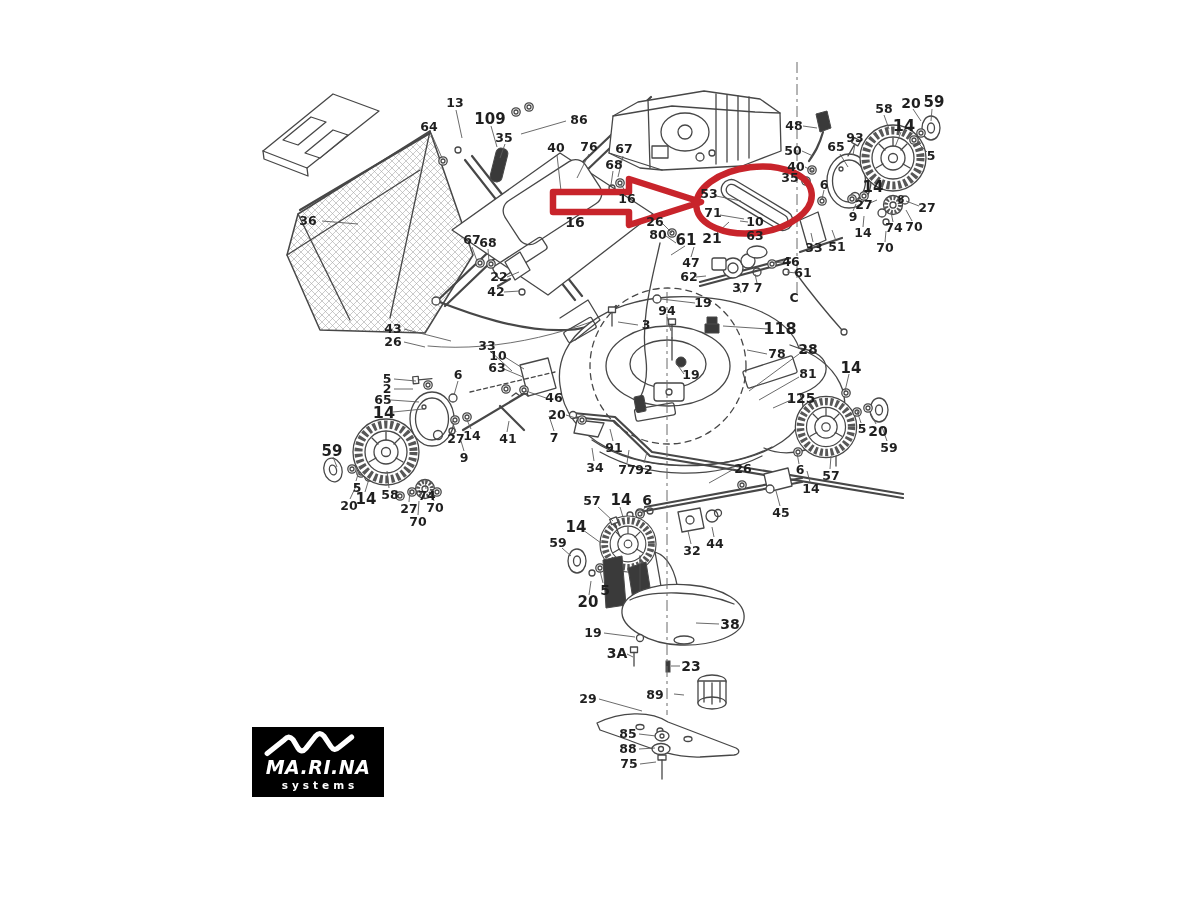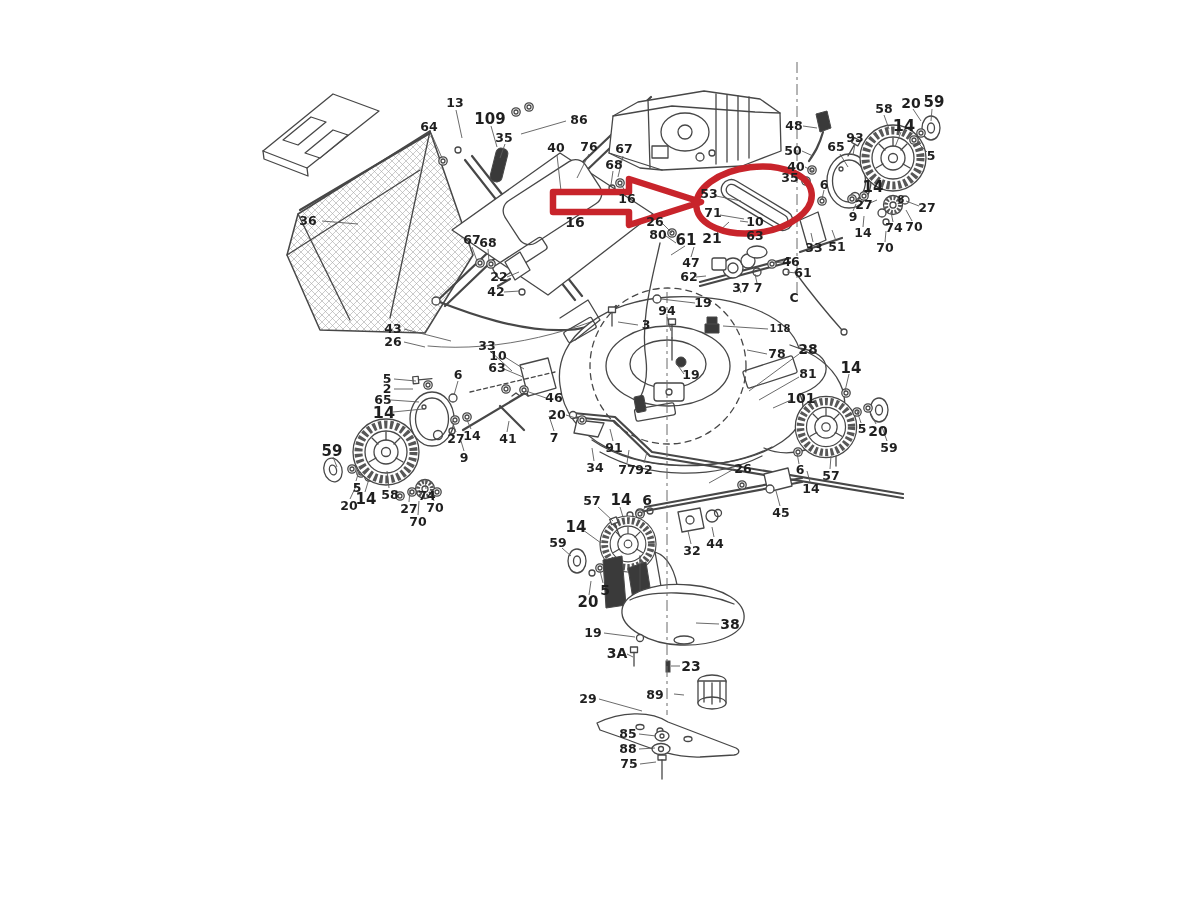--- a/index.html
+++ b/index.html
@@ -378,25 +378,25 @@
       <span class="part-label" style="left: 873px; top: 187px; font-size: 15px;">14</span>
       <span class="part-label" style="left: 863px; top: 233px;">14</span>
       <span class="part-label" style="left: 901px; top: 200px; font-size: 10px;">8</span>
       <span class="part-label" style="left: 927px; top: 208px;">27</span>
       <span class="part-label" style="left: 894px; top: 228px;">74</span>
       <span class="part-label" style="left: 914px; top: 227px;">70</span>
       <span class="part-label" style="left: 885px; top: 248px;">70</span>
       <span class="part-label" style="left: 646px; top: 325px;">3</span>
       <span class="part-label" style="left: 667px; top: 311px;">94</span>
       <span class="part-label" style="left: 703px; top: 303px;">19</span>
-      <span class="part-label" style="left: 780px; top: 329px; font-size: 10px;">118</span>
+      <span class="part-label" style="left: 780px; top: 329px; font-size: 16px;">118</span>
       <span class="part-label" style="left: 777px; top: 354px;">78</span>
       <span class="part-label" style="left: 808px; top: 349px; font-size: 14px;">28</span>
       <span class="part-label" style="left: 808px; top: 374px;">81</span>
-      <span class="part-label" style="left: 801px; top: 398px; font-size: 14px;">101</span>
+      <span class="part-label" style="left: 801px; top: 398px; font-size: 14px;">125</span>
       <span class="part-label" style="left: 691px; top: 375px;">19</span>
       <span class="part-label" style="left: 487px; top: 346px;">33</span>
       <span class="part-label" style="left: 498px; top: 356px;">10</span>
       <span class="part-label" style="left: 497px; top: 368px;">63</span>
       <span class="part-label" style="left: 387px; top: 379px;">5</span>
       <span class="part-label" style="left: 387px; top: 389px;">2</span>
       <span class="part-label" style="left: 383px; top: 400px;">65</span>
       <span class="part-label" style="left: 384px; top: 413px; font-size: 16px;">14</span>
       <span class="part-label" style="left: 458px; top: 375px;">6</span>
       <span class="part-label" style="left: 456px; top: 439px;">27</span>
@@ -441,14 +441,21 @@
       <span class="part-label" style="left: 730px; top: 624px; font-size: 14px;">38</span>
       <span class="part-label" style="left: 617px; top: 653px; font-size: 14px;">3A</span>
       <span class="part-label" style="left: 691px; top: 666px; font-size: 14px;">23</span>
       <span class="part-label" style="left: 655px; top: 695px;">89</span>
       <span class="part-label" style="left: 588px; top: 699px;">29</span>
       <span class="part-label" style="left: 628px; top: 734px;">85</span>
       <span class="part-label" style="left: 628px; top: 749px;">88</span>
       <span class="part-label" style="left: 629px; top: 764px;">75</span>
     </div>
 
-
+<div class="logo">
+  <svg class="logo-wave" viewBox="0 0 130 30">
+    <path d="M6,26 L26,10 Q31,4 36,10 L42,20 Q46,26 51,20 L62,6 Q67,0 72,6 L80,18 Q84,24 89,19 L104,7" fill="none" stroke="#ffffff" stroke-width="6" stroke-linecap="round" stroke-linejoin="round"></path>
+  </svg>
+  <div class="logo-name">MA.RI.NA</div>
+  <div class="logo-sub">systems</div>
 </div>
 
+</div>
+
 </body></html>

